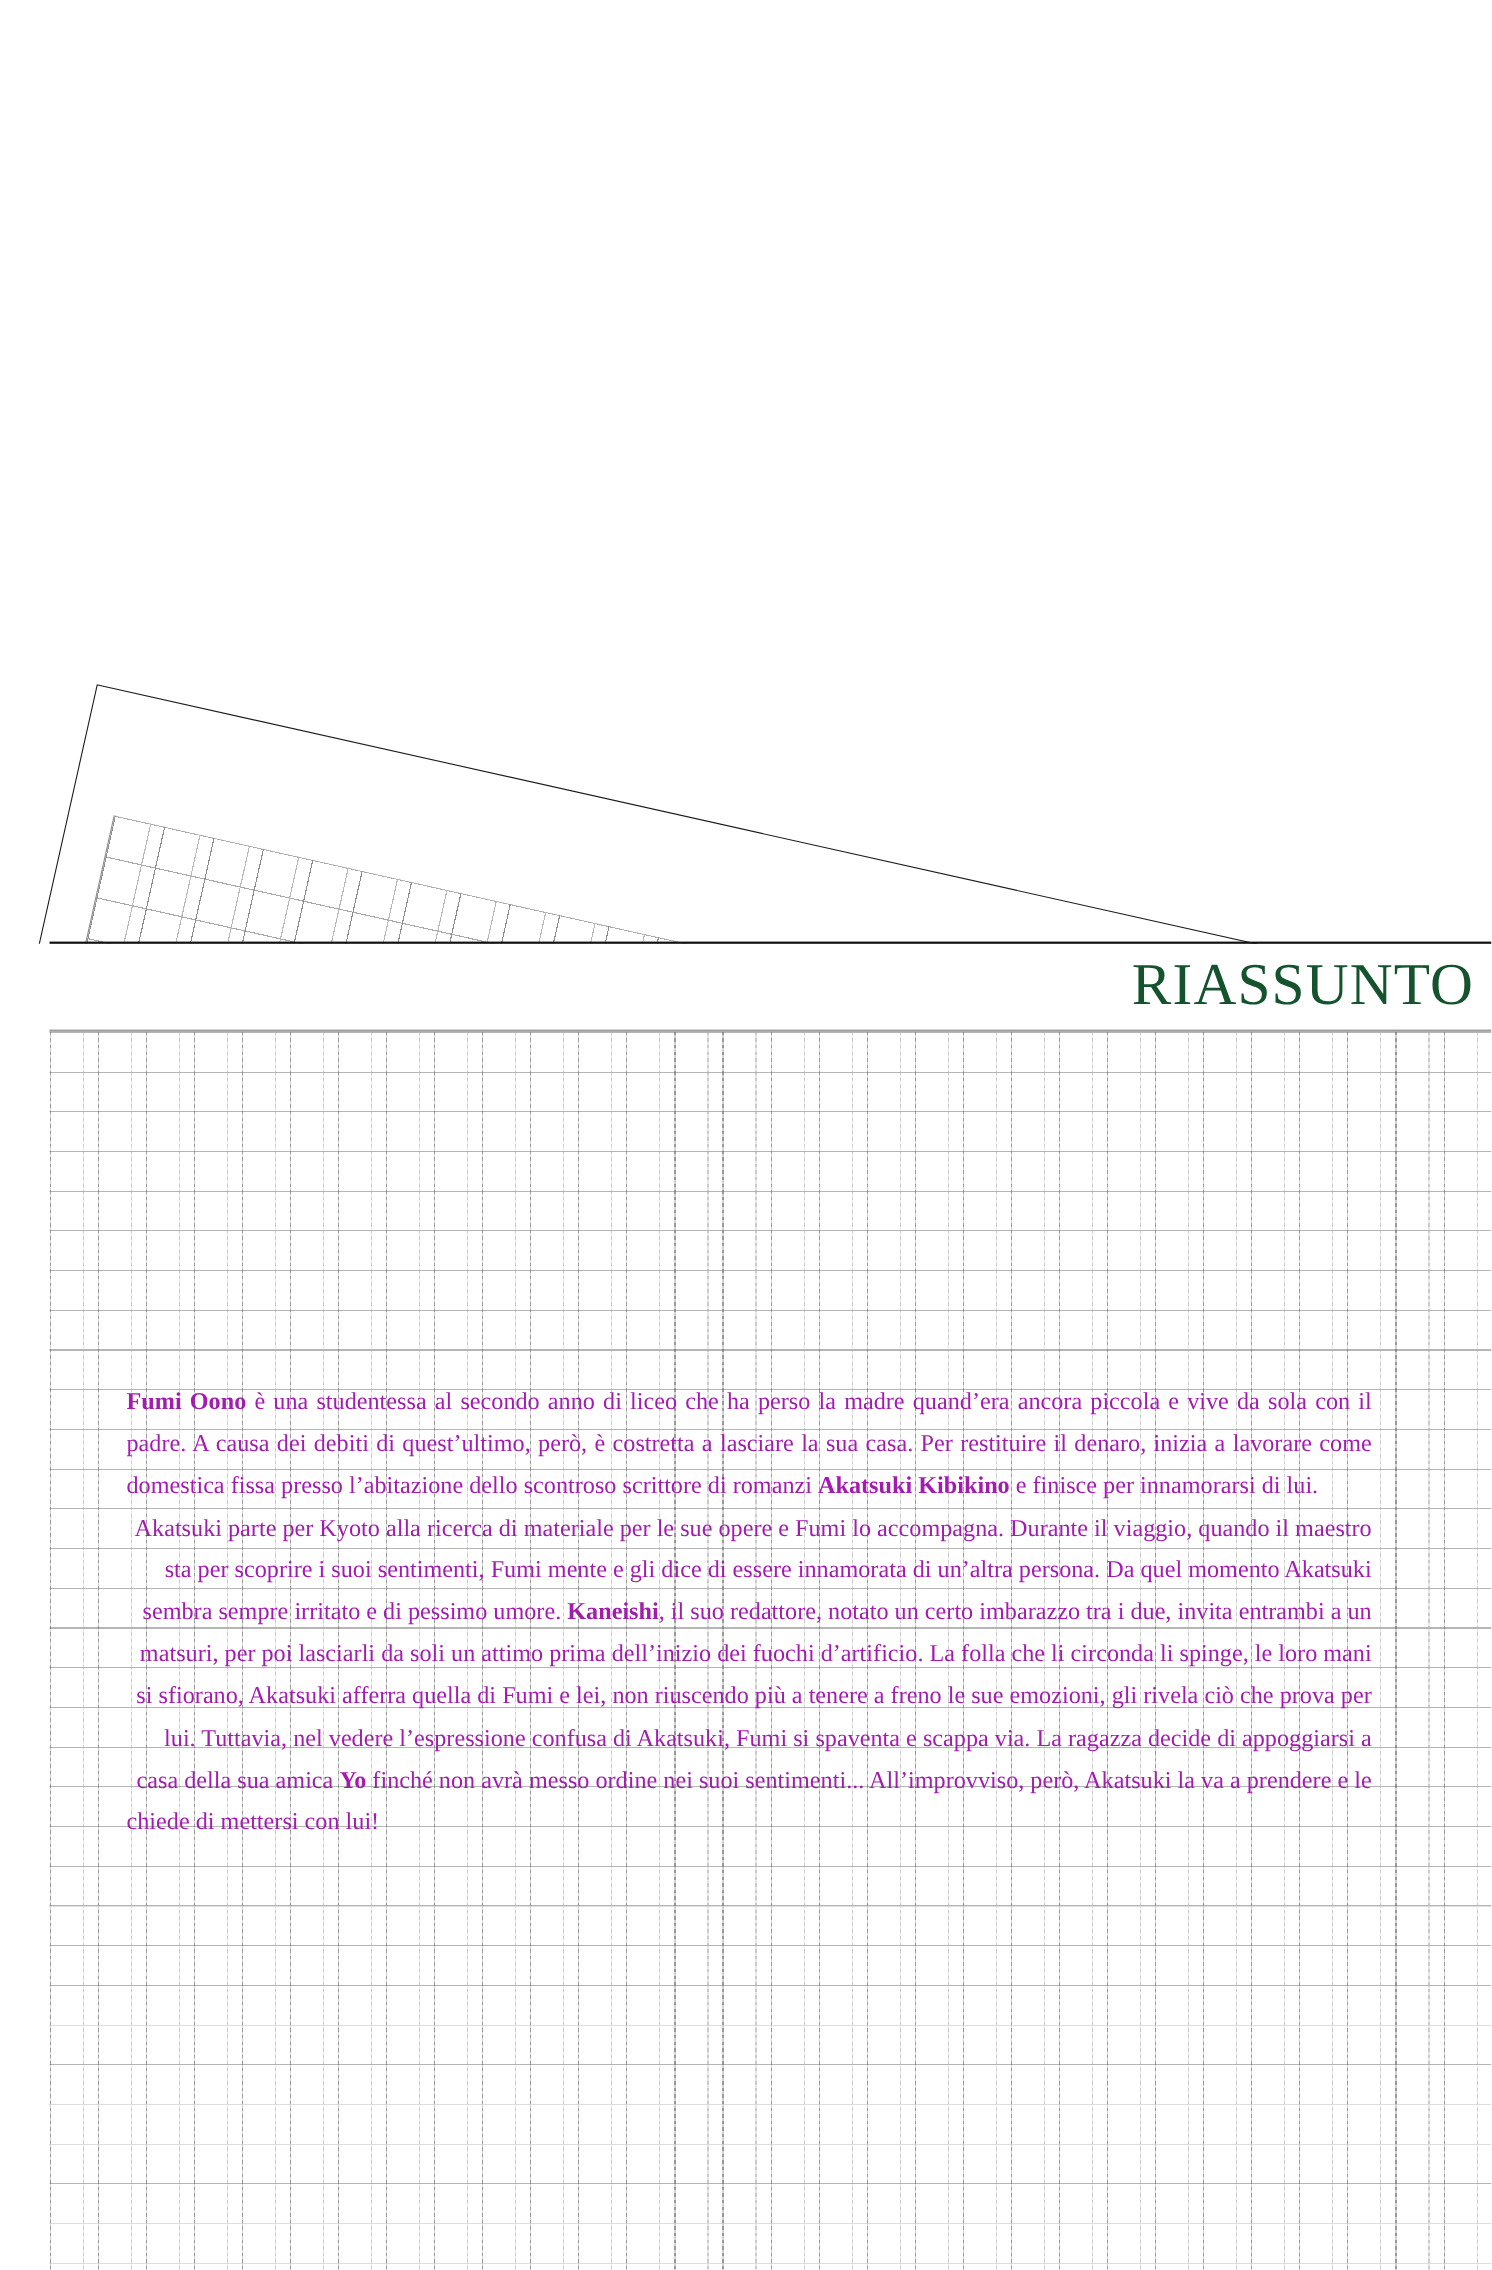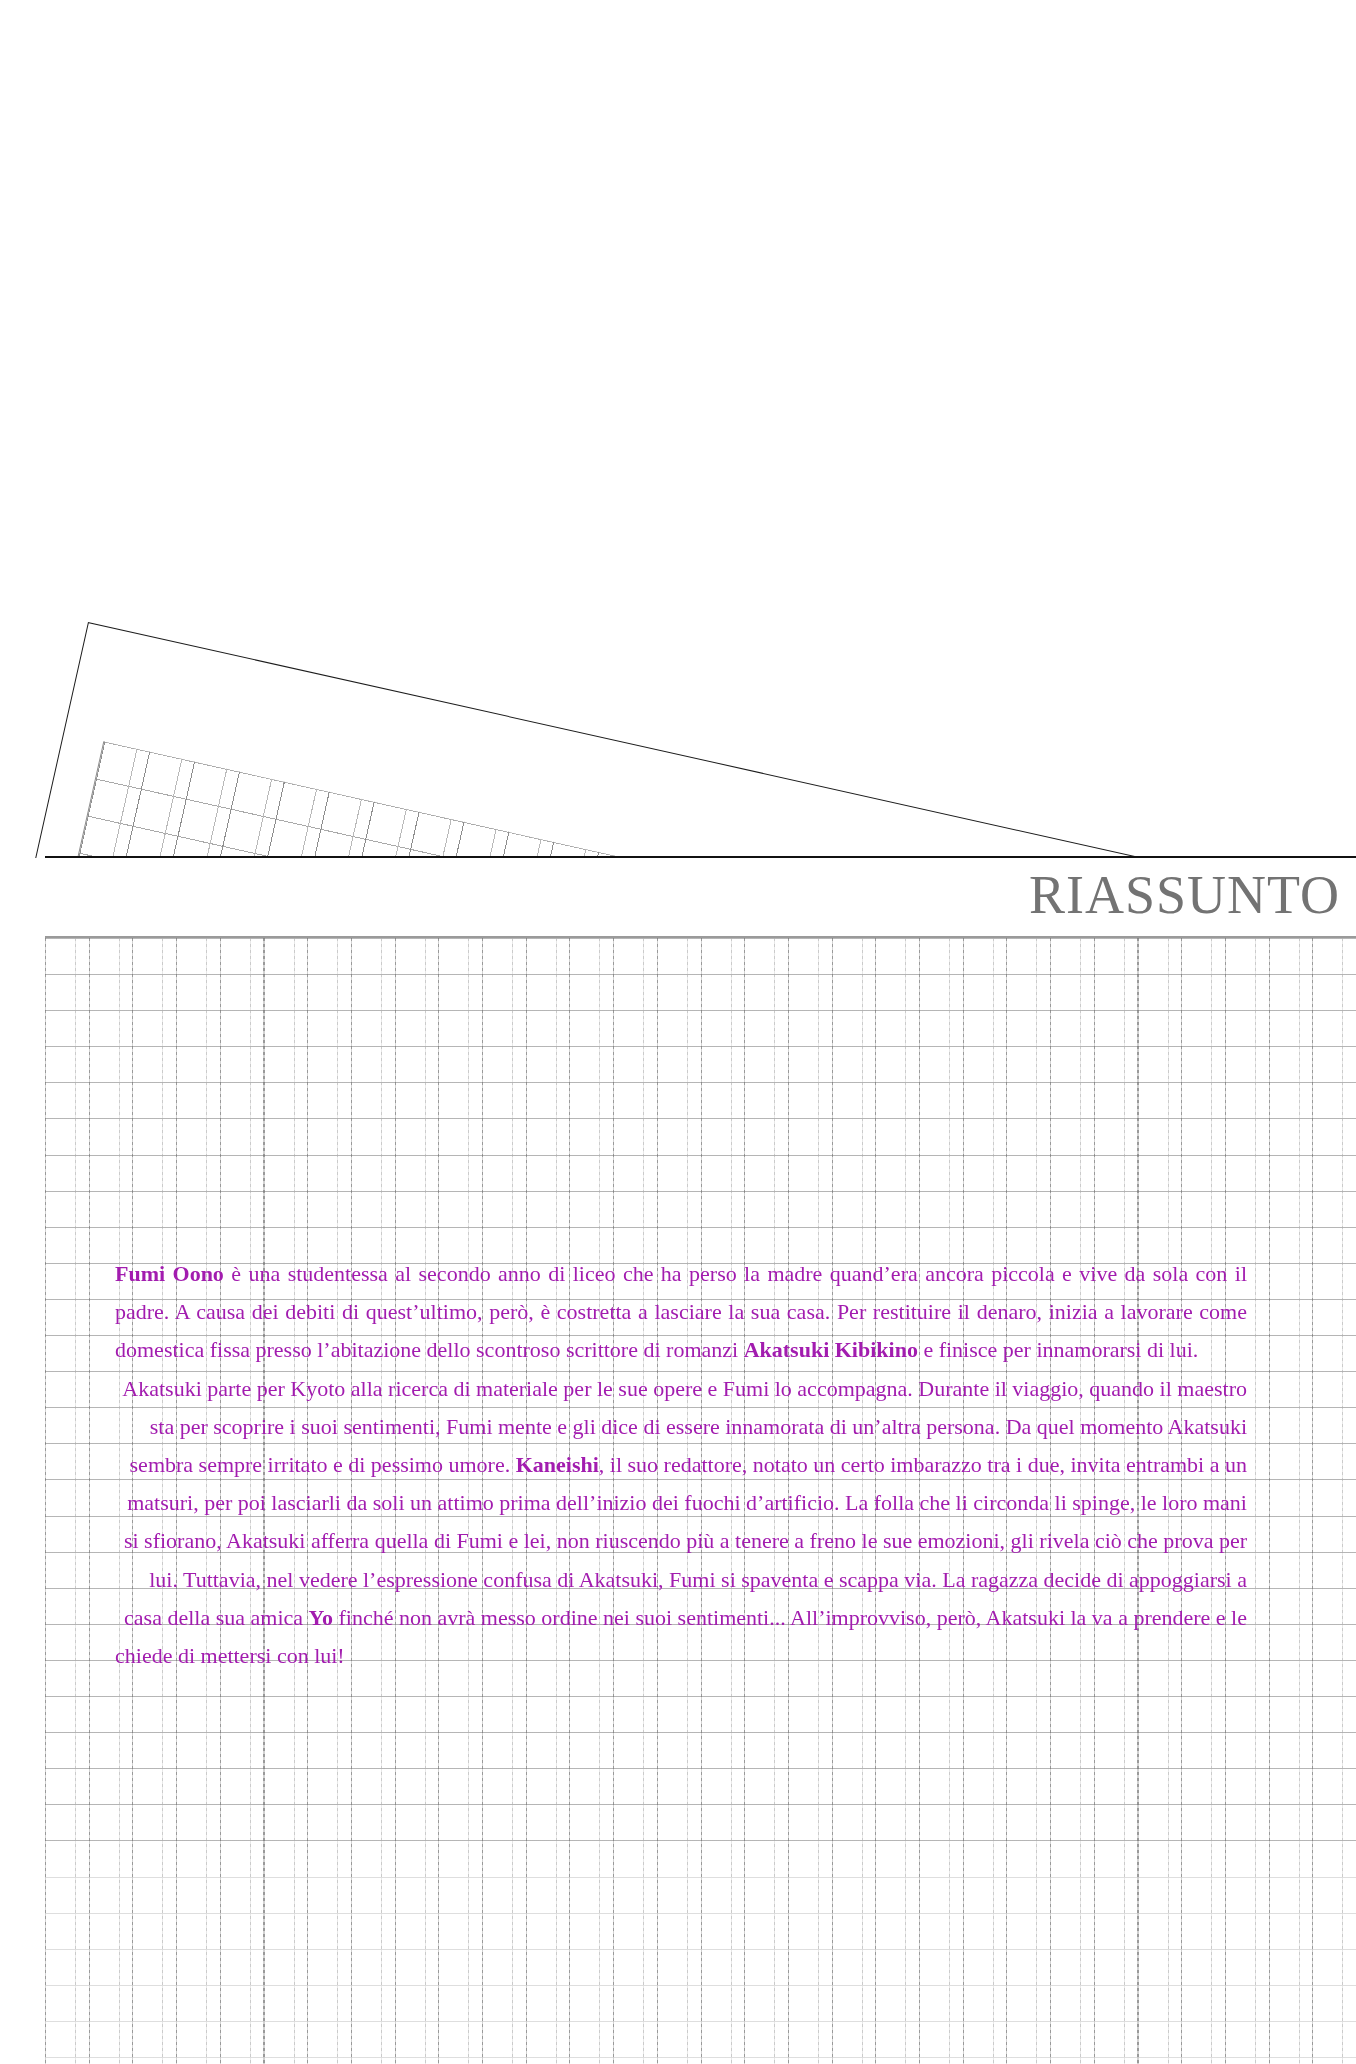--- a/index.html
+++ b/index.html
@@ -69,21 +69,21 @@
   }
 
   
   #doc-title {
     position: absolute;
     right: 16px;
     top: 864px;
     font-size: 54px;
     line-height: 62px;
     letter-spacing: 1px;
-    color: #737373;
+    color: #14532d;
     font-weight: 400;
     white-space: nowrap;
   }
 
   
   #grid-panel {
     position: absolute;
     left: 45px;
     top: 936px;
     width: 1311px;

